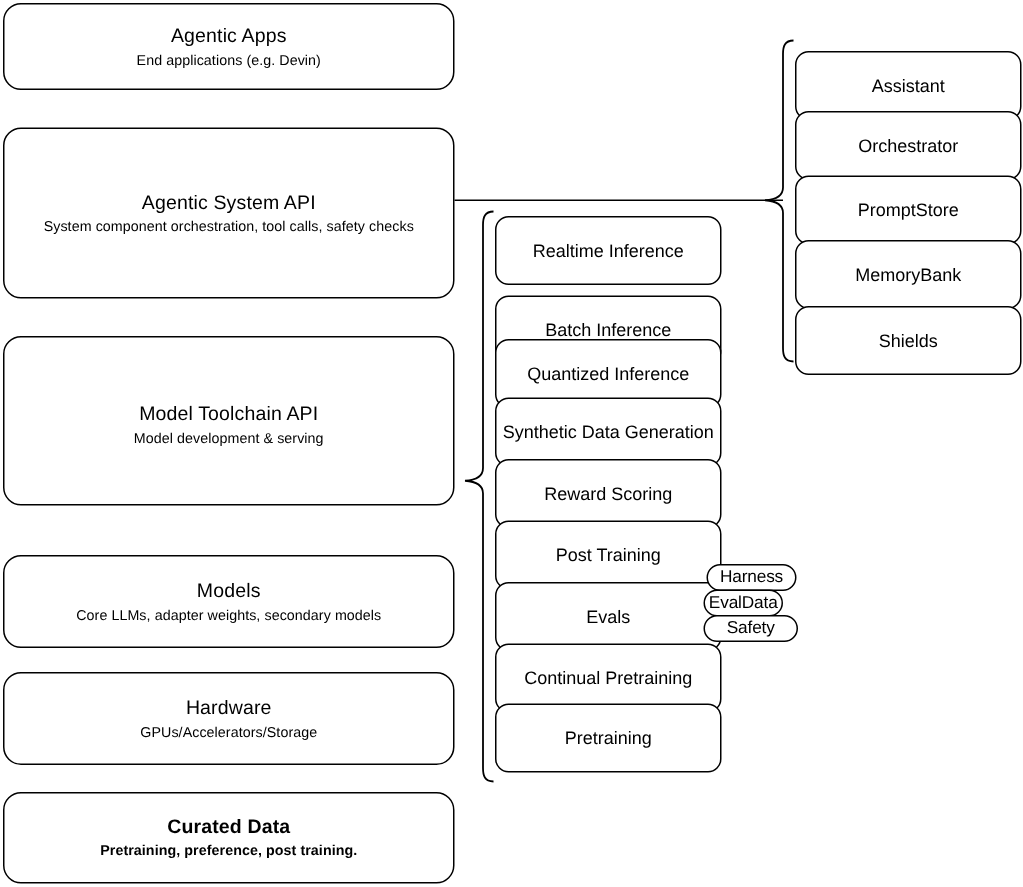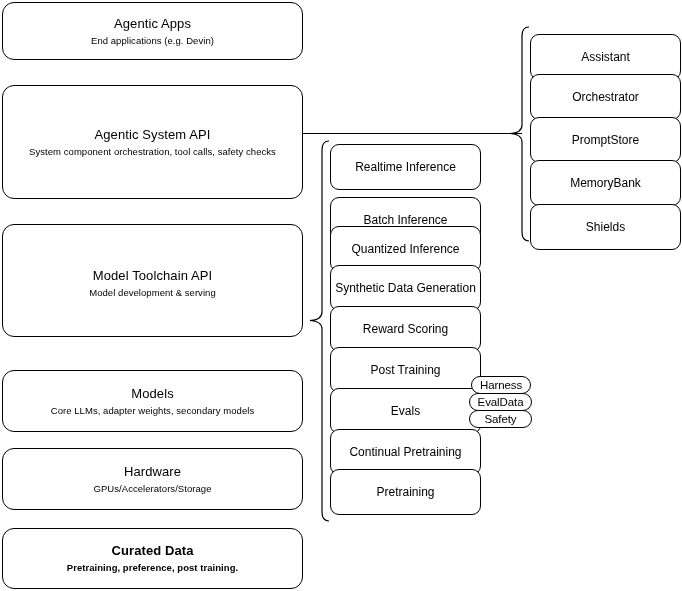--- a/index.html
+++ b/index.html
@@ -177,21 +177,21 @@
   <div class="node chip mid" style="top:429px;">
     <span>Continual Pretraining</span>
   </div>
   <div class="node chip mid" style="top:469px;">
     <span>Pretraining</span>
   </div>
 
   <div class="pill" style="left:471px; top:376px; width:60px;">
     <span>Harness</span>
   </div>
-  <div class="pill" style="left:469px; top:393px; width:63px;">
+  <div class="pill" style="left:469px; top:393px; width:53px;">
     <span>EvalData</span>
   </div>
   <div class="pill" style="left:469px; top:410px; width:63px;">
     <span>Safety</span>
   </div>
 
   <div class="node chip right" style="top:34px;">
     <span>Assistant</span>
   </div>
   <div class="node chip right" style="top:74px;">

